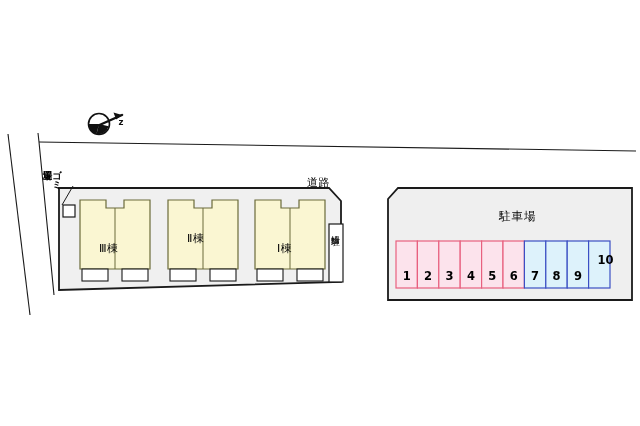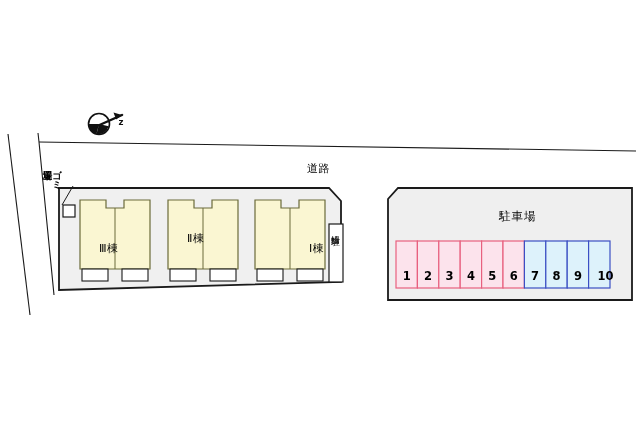--- a/index.html
+++ b/index.html
@@ -162,41 +162,41 @@
         <rect x="481.60" y="241" width="21.40" height="47" fill="#fce3ec" stroke="#e8607f" stroke-width="1.2"></rect>
         <rect x="503.00" y="241" width="21.40" height="47" fill="#fce3ec" stroke="#e8607f" stroke-width="1.2"></rect>
         <rect x="524.40" y="241" width="21.40" height="47" fill="#ddf2fb" stroke="#3b4fc4" stroke-width="1.2"></rect>
         <rect x="545.80" y="241" width="21.40" height="47" fill="#ddf2fb" stroke="#3b4fc4" stroke-width="1.2"></rect>
         <rect x="567.20" y="241" width="21.40" height="47" fill="#ddf2fb" stroke="#3b4fc4" stroke-width="1.2"></rect>
         <rect x="588.60" y="241" width="21.40" height="47" fill="#ddf2fb" stroke="#3b4fc4" stroke-width="1.2"></rect>
       </g>
 
   </svg>
 
-  <div class="lbl lbl-road" style="left:307px; top:163px;text-align:right;">道路</div>
+  <div class="lbl lbl-road" style="left:307px; top:177px;text-align:right;">道路</div>
 
   <div class="gomi-wrap" style="left:43px; top:163px;">
     <span class="gomi-col">ゴミ</span>
     <span class="gomi-col">置場</span>
   </div>
 
   <div class="vtext vtext-bike" style="left:331px; top:230px; height:48px;">駐輪場</div>
 
   <div class="lbl lbl-building" style="left:99px; top:243px;">Ⅲ棟</div>
   <div class="lbl lbl-building" style="left:187px; top:233px;">Ⅱ棟</div>
-  <div class="lbl lbl-building" style="left:277px; top:243px;margin-left:32px;">Ⅰ棟</div>
+  <div class="lbl lbl-building" style="left:277px; top:243px;">Ⅰ棟</div>
 
   <div class="lbl lbl-parking-title" style="left:484px; top:211px;margin-left:15px;">駐車場</div>
 
   <div id="stall-numbers">
       <div class="lbl lbl-stall" style="left: 396px; top: 271px; width: 21.4px;">1</div>
       <div class="lbl lbl-stall" style="left: 417.4px; top: 271px; width: 21.4px;">2</div>
       <div class="lbl lbl-stall" style="left: 438.8px; top: 271px; width: 21.4px;">3</div>
       <div class="lbl lbl-stall" style="left: 460.2px; top: 271px; width: 21.4px;">4</div>
       <div class="lbl lbl-stall" style="left: 481.6px; top: 271px; width: 21.4px;">5</div>
       <div class="lbl lbl-stall" style="left: 503px; top: 271px; width: 21.4px;">6</div>
       <div class="lbl lbl-stall" style="left: 524.4px; top: 271px; width: 21.4px;">7</div>
       <div class="lbl lbl-stall" style="left: 545.8px; top: 271px; width: 21.4px;">8</div>
       <div class="lbl lbl-stall" style="left: 567.2px; top: 271px; width: 21.4px;">9</div>
-      <div class="lbl lbl-stall" style="left: 588.6px; top: 271px; width: 34px;">10</div>
+      <div class="lbl lbl-stall" style="left: 588.6px; top: 255px; width: 34px;">10</div>
     </div>
 
 </div>
 
 </body></html>

